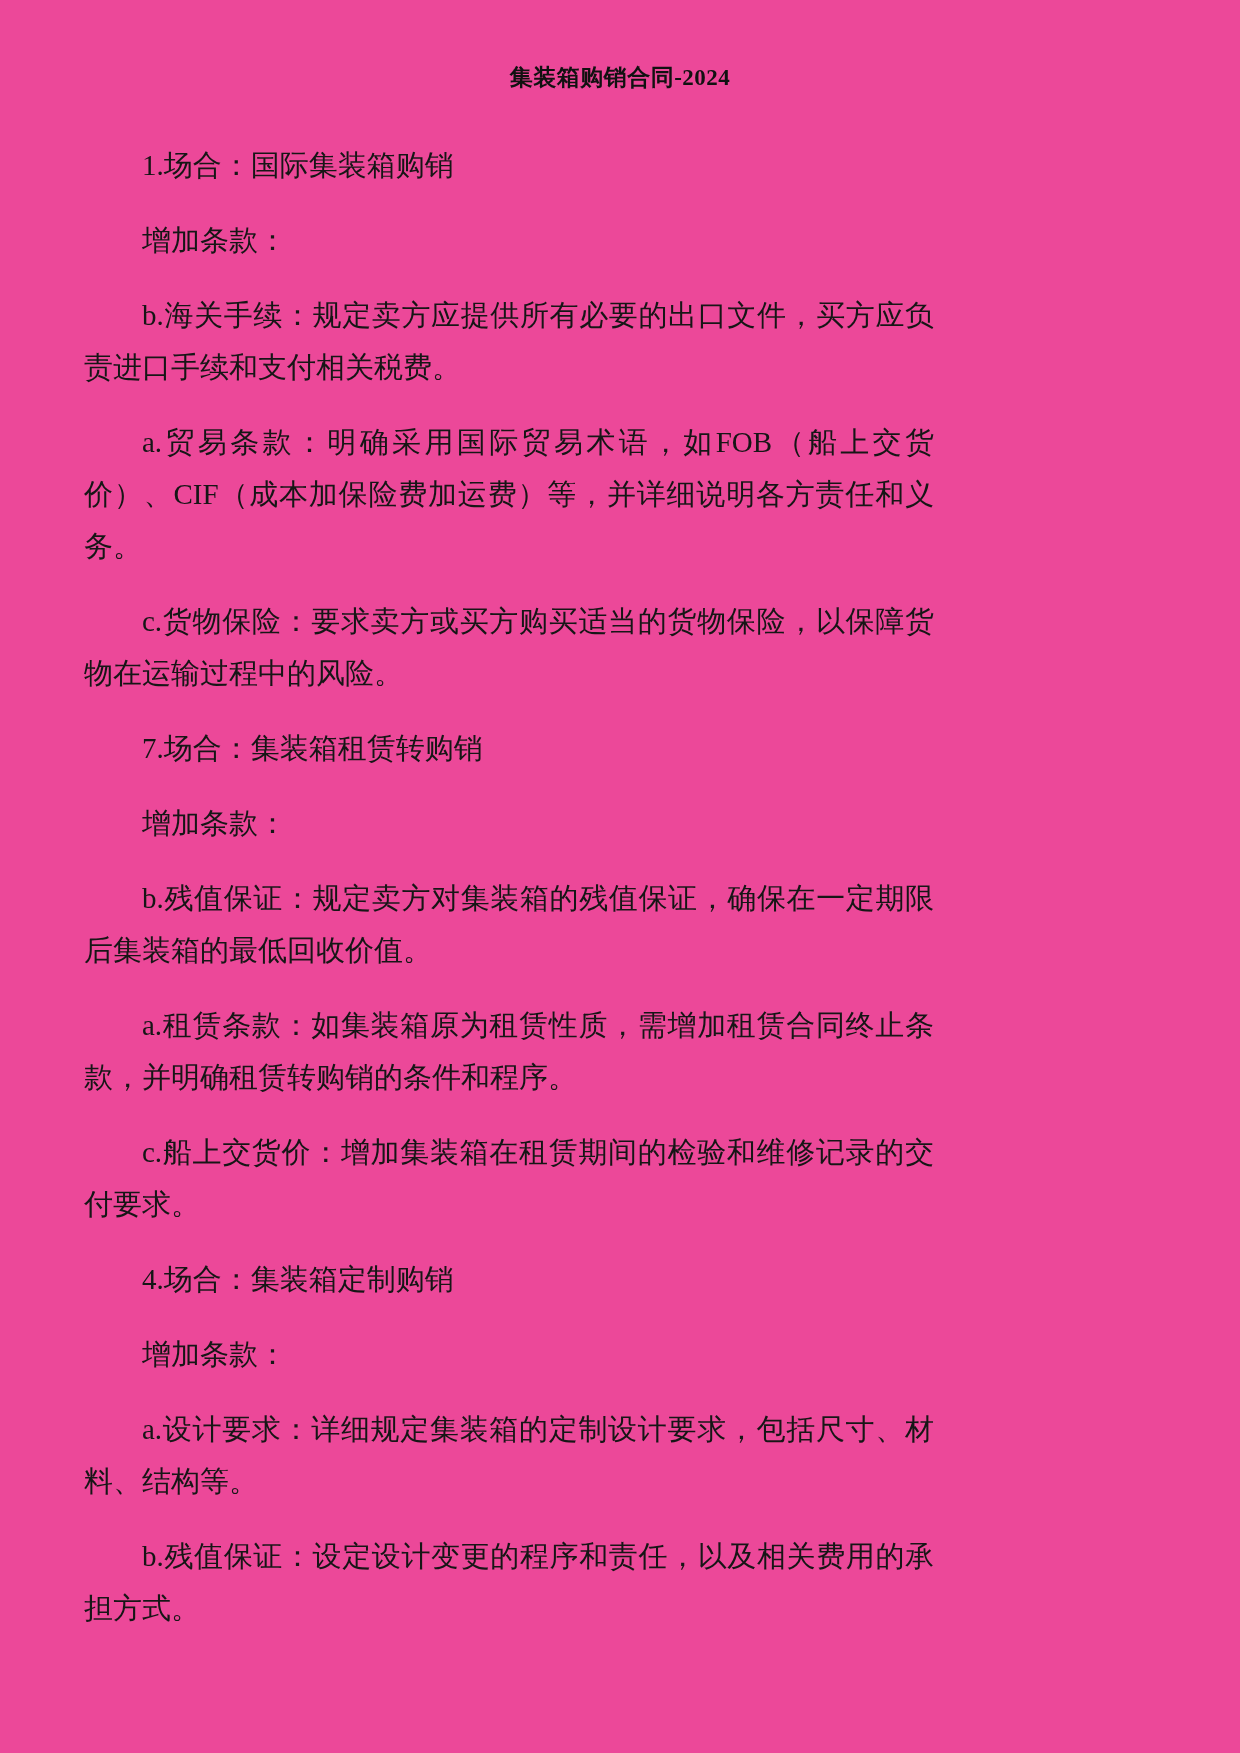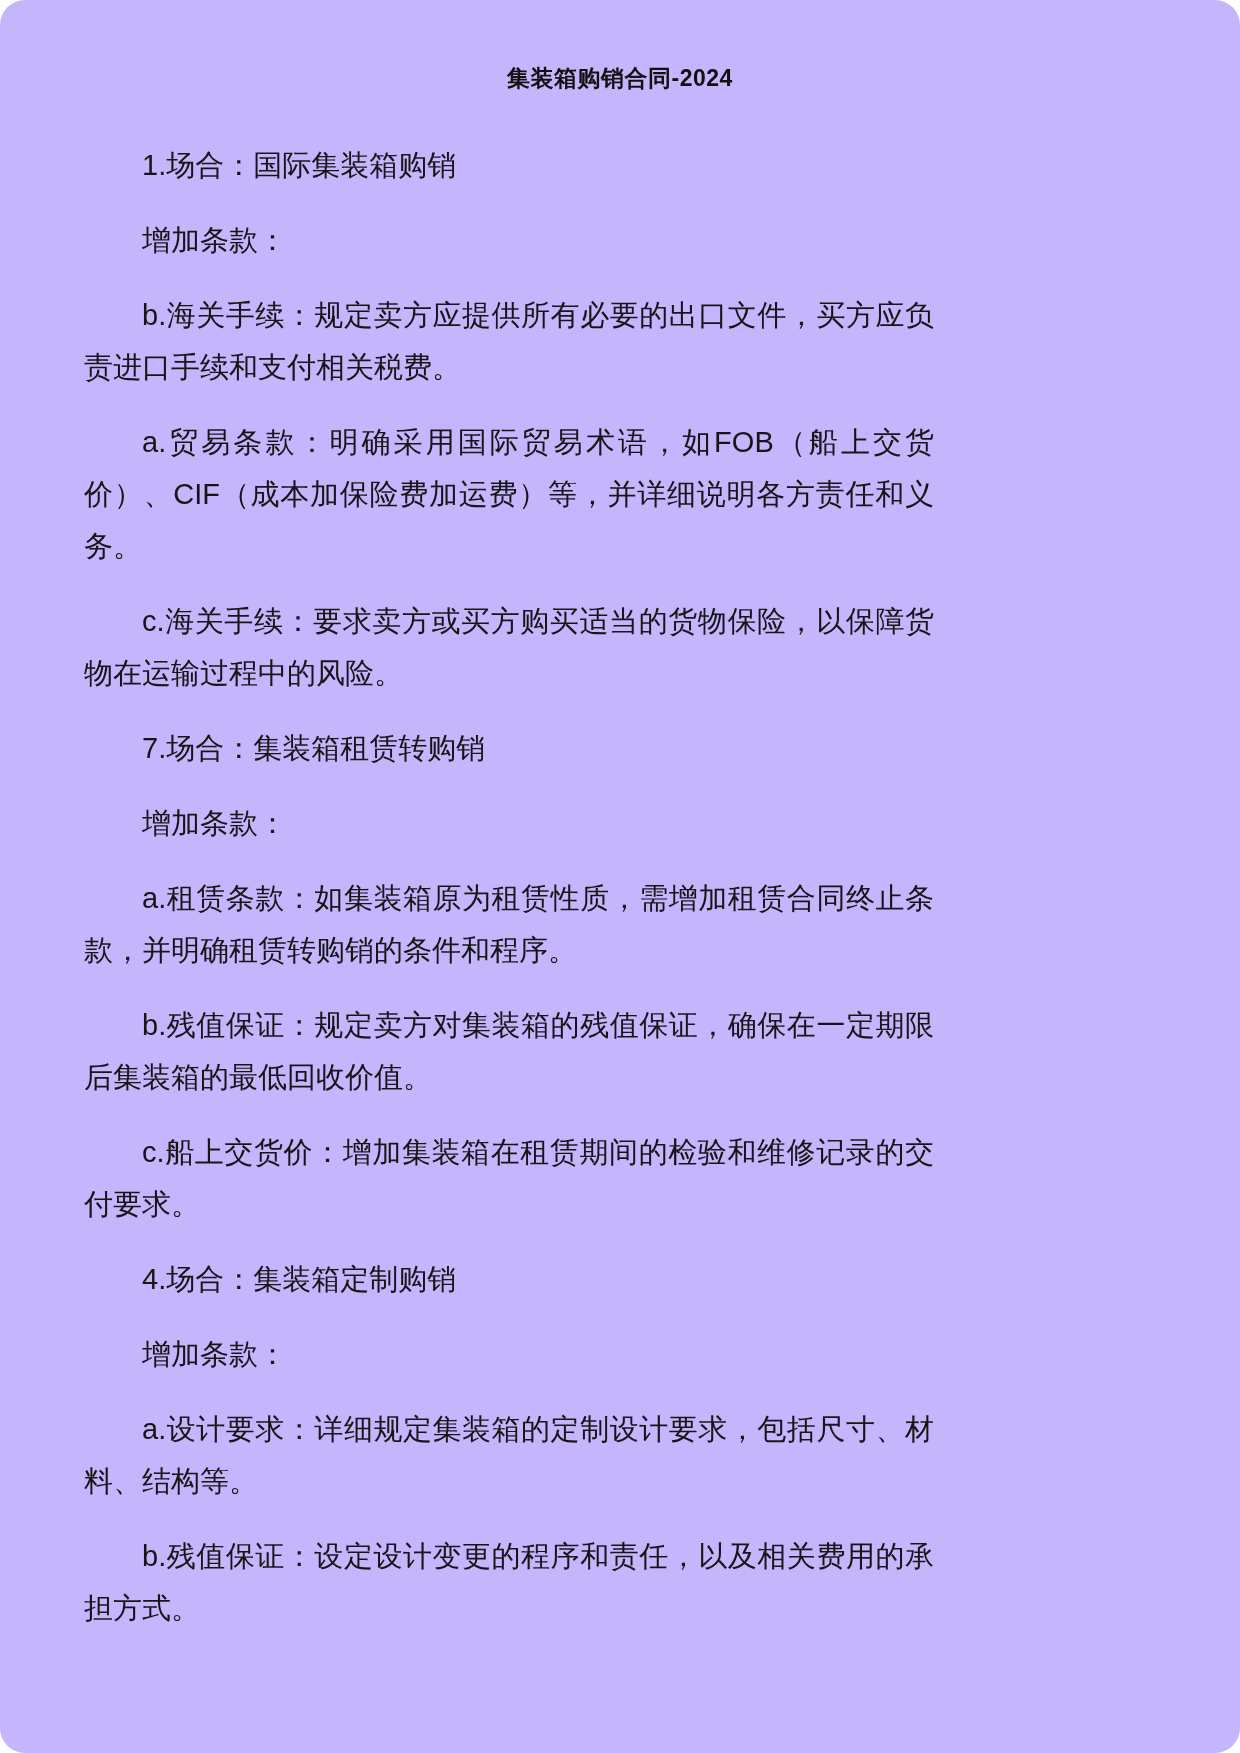--- a/index.html
+++ b/index.html
@@ -4,26 +4,25 @@
 <style>
   html, body {
     margin: 0;
     padding: 0;
     background: #ffffff;
   }
   .page {
     position: relative;
     width: 1240px;
     height: 1753px;
-    background: #c4b5fd;
+    background: #ec4899;
     overflow: hidden;
-    font-family: Liberation Sans, sans-serif;
+    font-family: Liberation Serif, serif;
     color: #1c1c1c;
     margin: 0 auto;
-    border-radius: 25px;
   }
   .doc-header {
     padding-top: 63px;
     text-align: center;
     font-size: 23px;
     line-height: 30px;
     font-weight: bold;
     color: #111111;
     letter-spacing: 0.5px;
   }
@@ -47,25 +46,25 @@
 
 <div class="page">
 
   <div class="doc-header">集装箱购销合同-2024</div>
 
   <div class="doc-body">
     <p>1.场合：国际集装箱购销</p>
     <p>增加条款：</p>
     <p>b.海关手续：规定卖方应提供所有必要的出口文件，买方应负责进口手续和支付相关税费。</p>
     <p>a.贸易条款：明确采用国际贸易术语，如FOB（船上交货价）、CIF（成本加保险费加运费）等，并详细说明各方责任和义务。</p>
-    <p>c.海关手续：要求卖方或买方购买适当的货物保险，以保障货物在运输过程中的风险。</p>
+    <p>c.货物保险：要求卖方或买方购买适当的货物保险，以保障货物在运输过程中的风险。</p>
     <p>7.场合：集装箱租赁转购销</p>
     <p>增加条款：</p>
+    <p>b.残值保证：规定卖方对集装箱的残值保证，确保在一定期限后集装箱的最低回收价值。</p>
     <p>a.租赁条款：如集装箱原为租赁性质，需增加租赁合同终止条款，并明确租赁转购销的条件和程序。</p>
-    <p>b.残值保证：规定卖方对集装箱的残值保证，确保在一定期限后集装箱的最低回收价值。</p>
     <p>c.船上交货价：增加集装箱在租赁期间的检验和维修记录的交付要求。</p>
     <p>4.场合：集装箱定制购销</p>
     <p>增加条款：</p>
     <p>a.设计要求：详细规定集装箱的定制设计要求，包括尺寸、材料、结构等。</p>
     <p>b.残值保证：设定设计变更的程序和责任，以及相关费用的承担方式。</p>
   </div>
 
 </div>
 
 </body></html>

